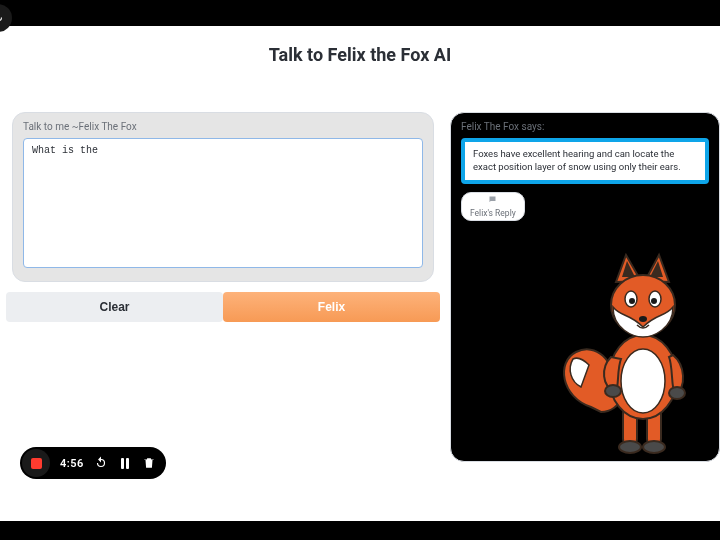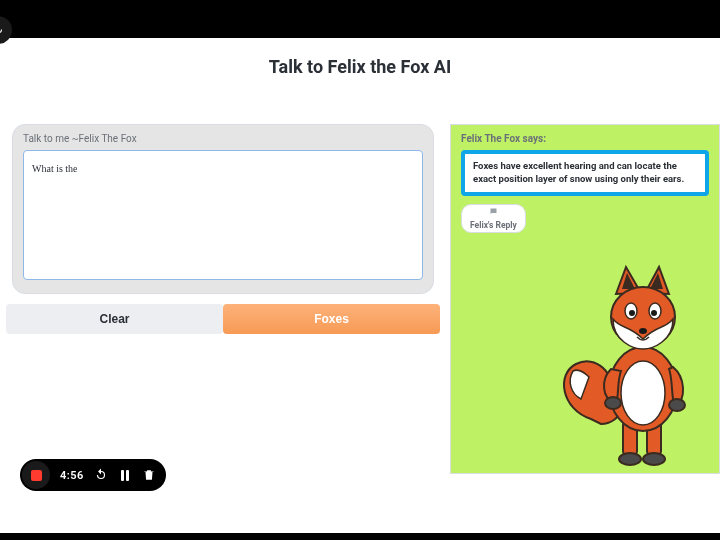--- a/index.html
+++ b/index.html
@@ -1,29 +1,29 @@
 <!DOCTYPE html>
 <html><head>
 <meta charset="utf-8">
 <style>
   * { box-sizing: border-box; margin: 0; padding: 0; }
   html, body { width: 720px; height: 540px; overflow: hidden; }
   body { font-family: -apple-system, BlinkMacSystemFont, "Segoe UI", Roboto, Arial, sans-serif; background: #000; }
-  .viewport { position: absolute; top: 16px; left: 0; width: 720px; height: 483px; background: #000; }
+  .viewport { position: absolute; top: 4px; left: 0; width: 720px; height: 483px; background: #000; }
   .page { position: absolute; top: 22px; left: 0; width: 720px; height: 495px; background: #fff; }
   .title { position: absolute; top: 18px; left: 0; width: 720px; text-align: center; font-size: 18px; font-weight: 700; color: #2b2f36; }
   .subtitle { position: absolute; top: 60px; left: 6px; font-size: 10px; color: #4a4f57; }
   .left-panel { position: absolute; top: 86px; left: 12px; width: 422px; height: 170px; border: 1px solid #d9dde3; border-radius: 13px; padding: 8px 10px; background: #e5e5e5; }
   .left-panel .panel-label { font-size: 10px; color: #6b7078; margin-bottom: 6px; }
-  .talk-input { width: 100%; height: 130px; border: 1px solid #8fb8e8; border-radius: 4px; padding: 12px 8px; font-size: 10px; color: #2b2f36; resize: none; outline: none; font-family: Liberation Serif, serif; }
+  .talk-input { width: 100%; height: 130px; border: 1px solid #8fb8e8; border-radius: 4px; padding: 6px 8px; font-size: 10px; color: #2b2f36; resize: none; outline: none; font-family: Liberation Mono, monospace; }
   .btn-row { position: absolute; top: 266px; left: 6px; width: 434px; display: flex; }
   .btn { flex: 1; height: 30px; border-radius: 4px; font-size: 12px; font-weight: 600; border: none; cursor: pointer; }
   .btn-clear { background: #eceef1; color: #2b2f36; }
   .btn-submit { background: linear-gradient(#fdb27a,#f79a55); color: #fff; }
-  .right-panel { position: absolute; top: 86px; left: 450px; width: 270px; height: 350px; border: 1px solid #d9dde3; border-radius: 0; padding: 8px 10px; background: #bef264; overflow: hidden; font-weight: bold; }
+  .right-panel { position: absolute; top: 86px; left: 450px; width: 270px; height: 350px; border: 1px solid #d9dde3; border-radius: 14px; padding: 8px 10px; background: #000000; overflow: hidden; }
   .right-panel .panel-label { font-size: 10px; color: #6b7078; margin-bottom: 6px; }
   .reply-box { border: 4px solid #0ea5e9; border-radius: 4px; padding: 6px 8px; font-size: 9.5px; color: #2b2f36; line-height: 1.35; background: #fff; }
   .reply-chip { display: inline-flex; align-items: center; gap: 4px; margin-top: 8px; border: 1px solid #d9dde3; border-radius: 10px; padding: 2px 8px; font-size: 8.5px; color: #6b7078; background: #fff; flex-direction: column; }
   .reply-chip svg { width: 9px; height: 9px; }
   .fox-wrap { position: absolute; bottom: 4px; right: 8px; width: 150px; height: 210px; }
   .recorder { position: absolute; left: 6px; bottom: 8px; height: 32px; background: #000; border-radius: 16px; display: flex; align-items: center; padding: 0 10px 0 2px; gap: 10px; }
   .rec-circle { width: 28px; height: 28px; border-radius: 50%; background: #1a1a1a; display: flex; align-items: center; justify-content: center; }
   .rec-circle.outer { position: absolute; left: -16px; top: 0; }
   .rec-stop { width: 11px; height: 11px; border-radius: 2px; background: #ff3b2f; }
   .rec-time { font-size: 11px; color: #fff; font-weight: 600; letter-spacing: 0.5px; }
@@ -40,21 +40,21 @@
 
     <div class="title">Talk to Felix the Fox AI</div>
 
     <div class="left-panel">
       <div class="panel-label">Talk to me ~Felix The Fox</div>
       <textarea class="talk-input" style="">What is the </textarea>
     </div>
 
     <div class="btn-row">
       <button class="btn btn-clear">Clear</button>
-      <button class="btn btn-submit">Foxes</button>
+      <button class="btn btn-submit">Felix</button>
     </div>
 
     <div class="right-panel">
       <div class="panel-label">Felix The Fox says:</div>
       <div class="reply-box">Foxes have excellent hearing and can locate the exact position layer of snow using only their ears.</div>
       <div class="reply-chip">
         <svg viewBox="0 0 24 24">
             <path fill="#9aa0a8" d="M4 4h16v12H7l-3 3V4z"></path>
           </svg>
         <span>Felix's Reply</span>

